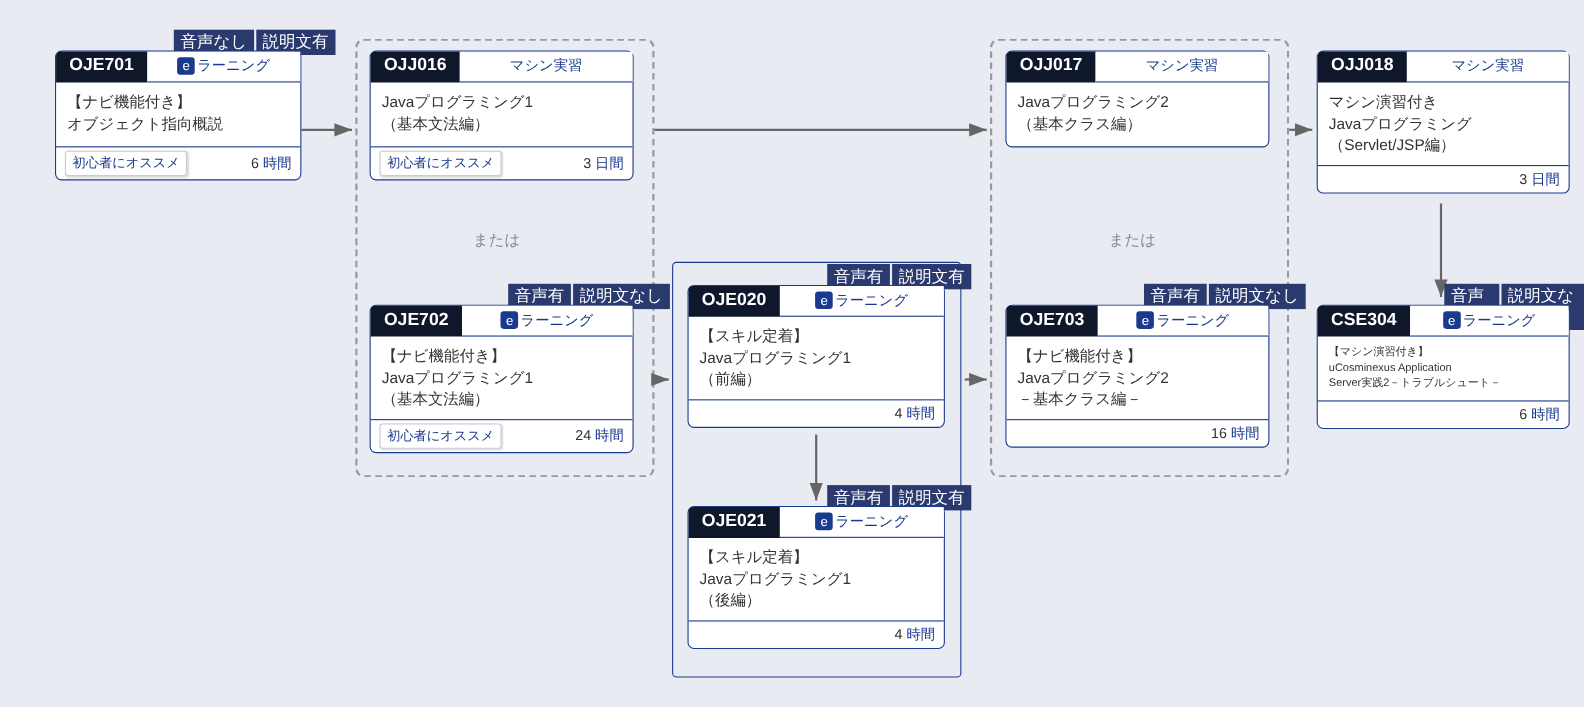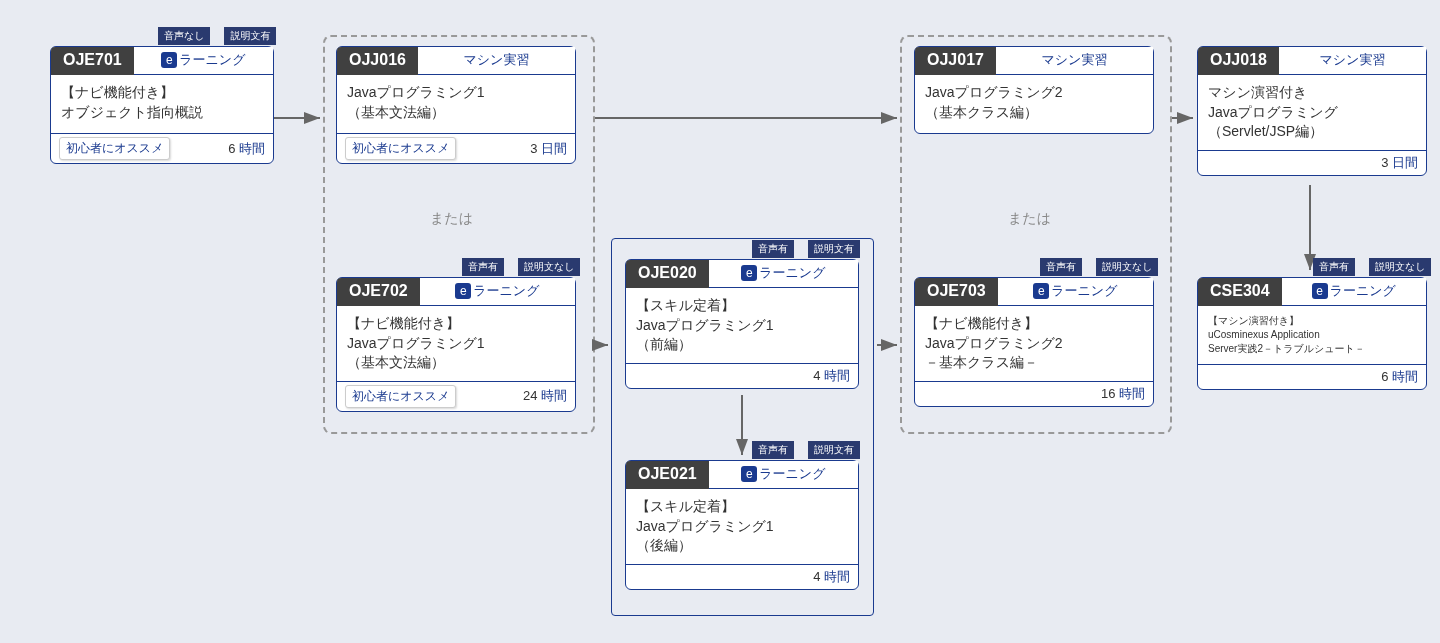--- a/index.html
+++ b/index.html
@@ -17,21 +17,21 @@
   border: 1.5px solid #1a3a8f;
   border-radius: 6px;
   box-sizing: border-box;
 }
 .card-header {
   display: flex;
   align-items: stretch;
   height: 28px;
 }
 .card-code {
-  background: #404040;
+  background: #0f172a;
   color: #fff;
   font-weight: bold;
   font-size: 16px;
   padding: 4px 12px;
   border-top-left-radius: 4px;
   flex: 0 0 auto;
   text-align: center;
 }
 .card-type {
   background: #fff;
@@ -81,22 +81,22 @@
 .duration {
   margin-left: auto;
   color: #333;
 }
 .duration .unit {
   color: #1a3a8f;
 }
 .tags {
   position: absolute;
   display: flex;
-  gap: 14px;
-  font-size: 10px;
+  gap: 2px;
+  font-size: 15px;
 }
 .tag {
   background: #2a3a6f;
   color: #fff;
   padding: 2px 6px;
 }
 .dashed-group {
   position: absolute;
   border: 2px dashed #999;
   border-radius: 8px;

